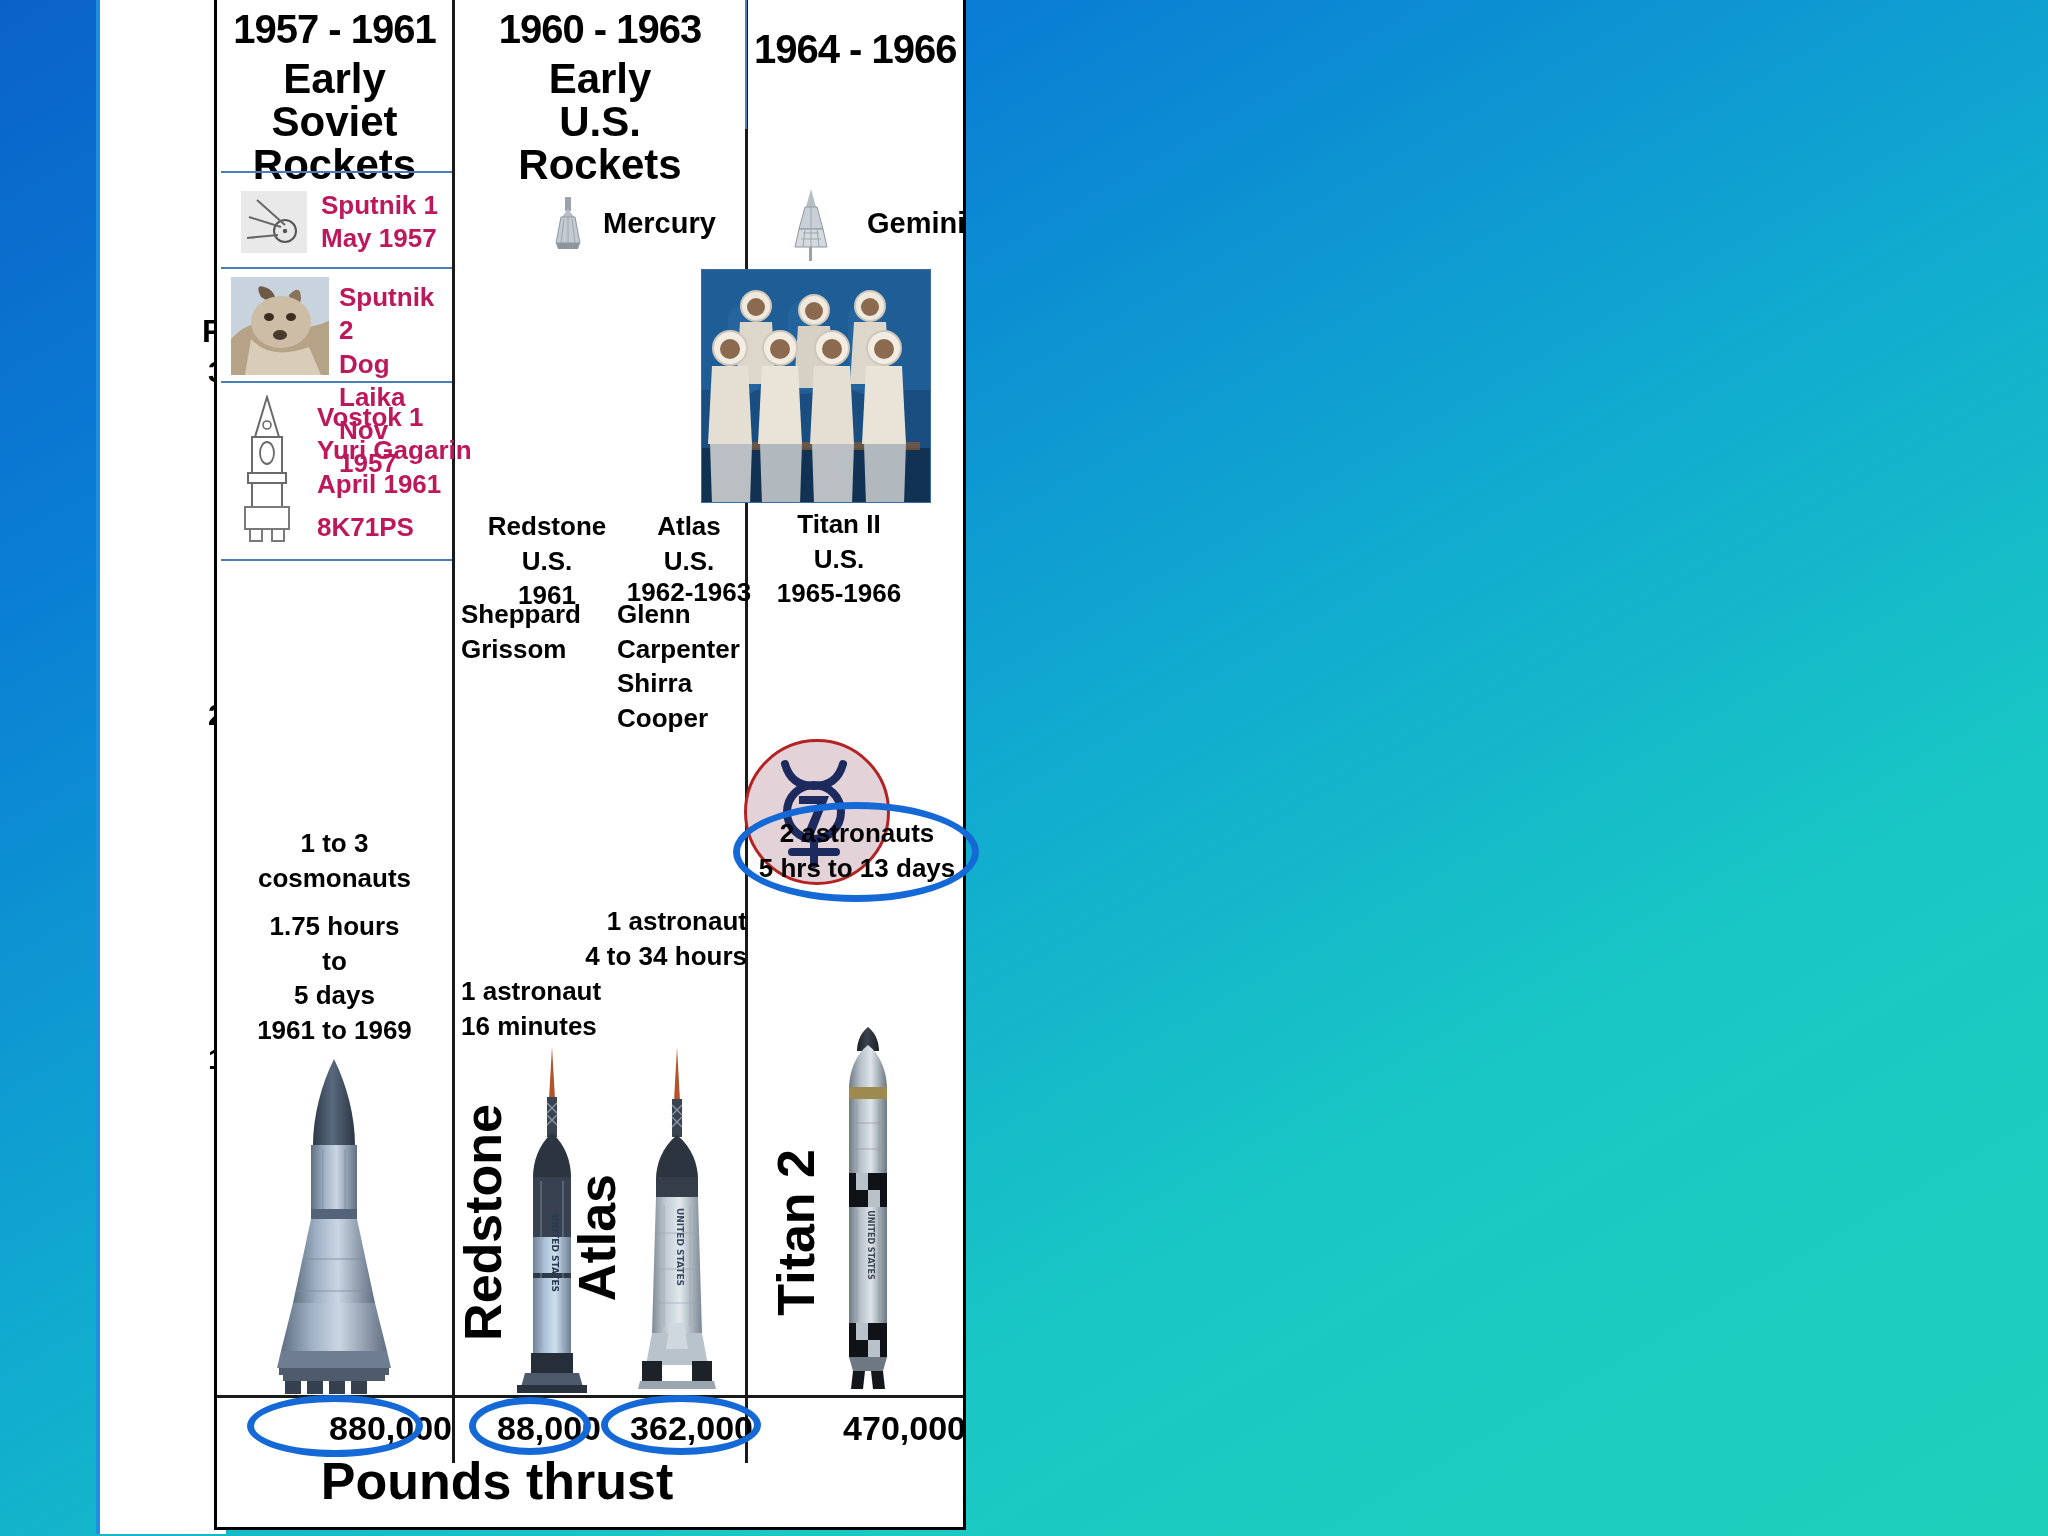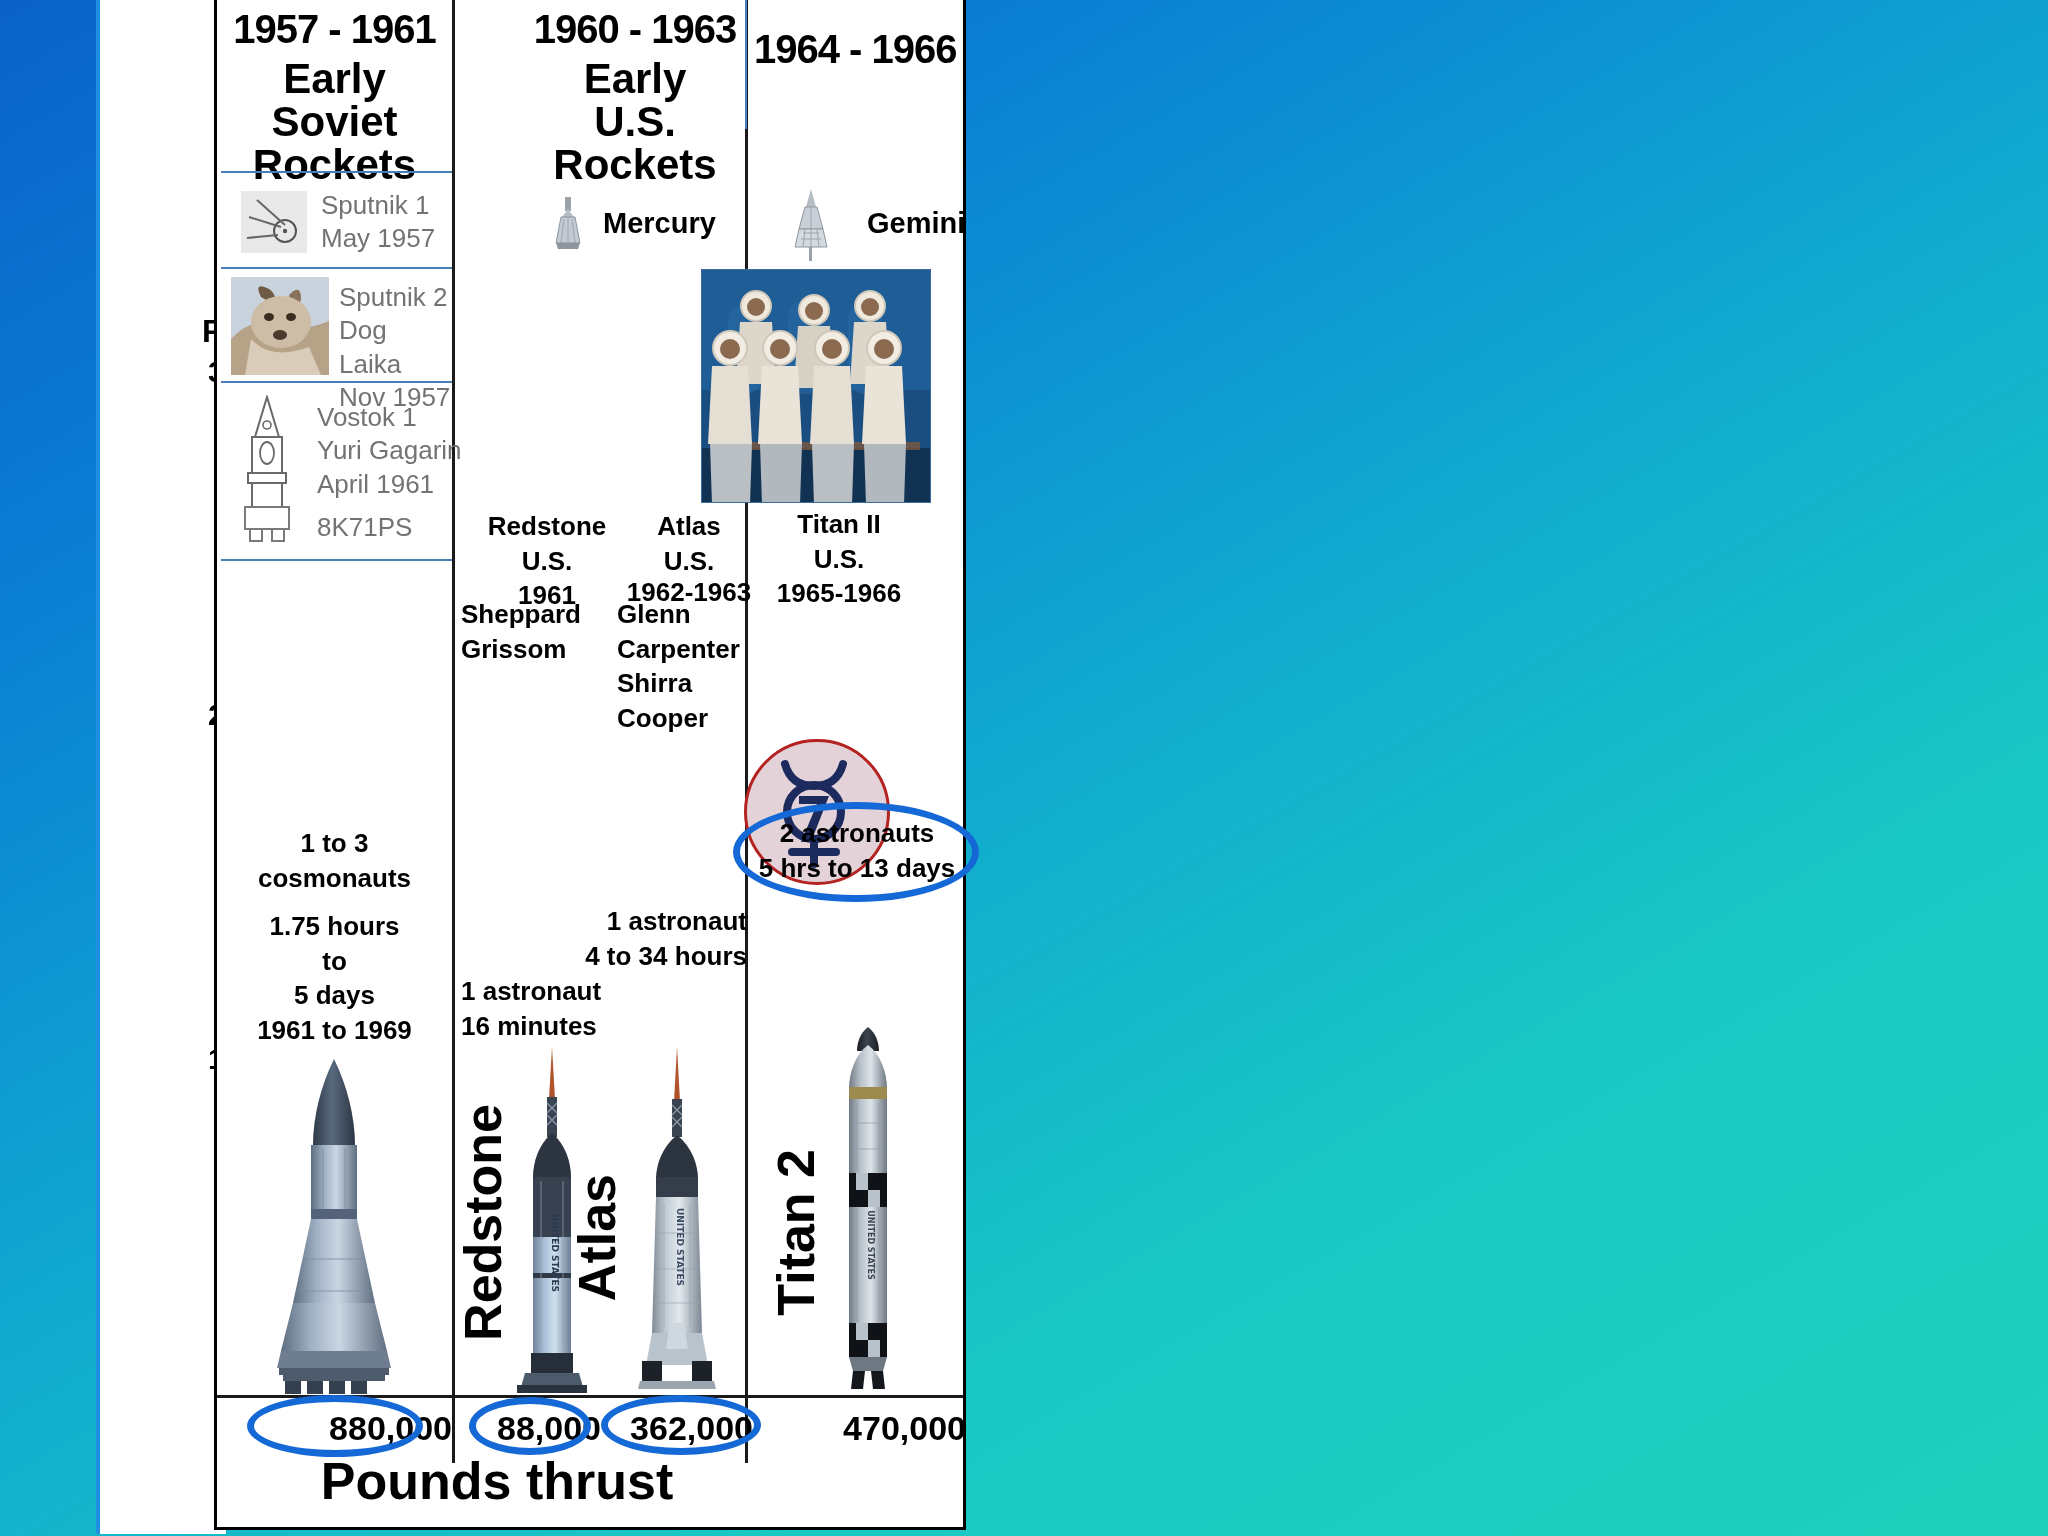--- a/index.html
+++ b/index.html
@@ -29,21 +29,21 @@
   .tick{position:absolute;width:28px;height:3px;background:#2a2a2a;left:170px;}
   .tick-label{position:absolute;font-weight:bold;font-size:30px;color:#000;text-align:right;width:110px;left:52px;}
   #feet-label{position:absolute;left:106px;top:313px;font-size:32px;font-weight:bold;color:#000;letter-spacing:1px;}
   #axis-bottom-cap{position:absolute;left:170px;top:1393px;width:28px;height:3px;background:#2a2a2a;}
   
   .col-years{font-size:40px;font-weight:bold;letter-spacing:-1px;color:#000;text-align:center;white-space:nowrap;}
   .col-title{font-size:42px;font-weight:bold;line-height:1.02;color:#000;text-align:center;}
   
   .sov-cell{position:absolute;border-top:2px solid #4a7ebb;box-sizing:border-box;}
   .sov-cell.last{border-bottom:2px solid #4a7ebb;}
-  .cell-text{font-size:26px;font-weight:normal;line-height:1.28;color:#737373;}
+  .cell-text{font-size:26px;font-weight:bold;line-height:1.28;color:#be185d;}
   .block-text{font-size:26px;font-weight:bold;line-height:1.33;color:#000;text-align:center;}
   .block-text.left{text-align:left;}
   .block-text.right{text-align:right;}
   .thrust-val{position:absolute;font-size:34px;font-weight:bold;color:#000;text-align:right;white-space:nowrap;}
   
   .ellipse{position:absolute;border:7px solid #1569d6;border-radius:50%;box-sizing:border-box;}
   
   .vname{
     position:absolute;font-size:52px;font-weight:bold;color:#000;
     writing-mode:vertical-rl;transform:rotate(180deg);white-space:nowrap;letter-spacing:0px;
@@ -202,21 +202,21 @@
       </g>
       <g stroke="#7f8da0" stroke-width="1" opacity="0.85">
         <line x1="82" y1="90" x2="82" y2="150"></line>
         <line x1="104" y1="90" x2="104" y2="150"></line>
         <line x1="64" y1="200" x2="122" y2="200"></line>
         <line x1="56" y1="232" x2="130" y2="232"></line>
       </g>
     </svg>
   </div>
 
-  <div style="position:absolute;left:238px;top:0;width:290px;padding-left:35px;">
+  <div style="position:absolute;left:238px;top:0;width:290px;">
     <div class="col-years" style="margin-top:8px;">1960 - 1963</div>
     <div class="col-title" style="margin-top:6px;">
       <div>Early</div>
       <div>U.S.</div>
       <div>Rockets</div>
     </div>
   </div>
 
   <div style="position:absolute;left:330px;top:198px;width:42px;height:56px;">
     <svg width="42" height="56" viewBox="0 0 42 56">

